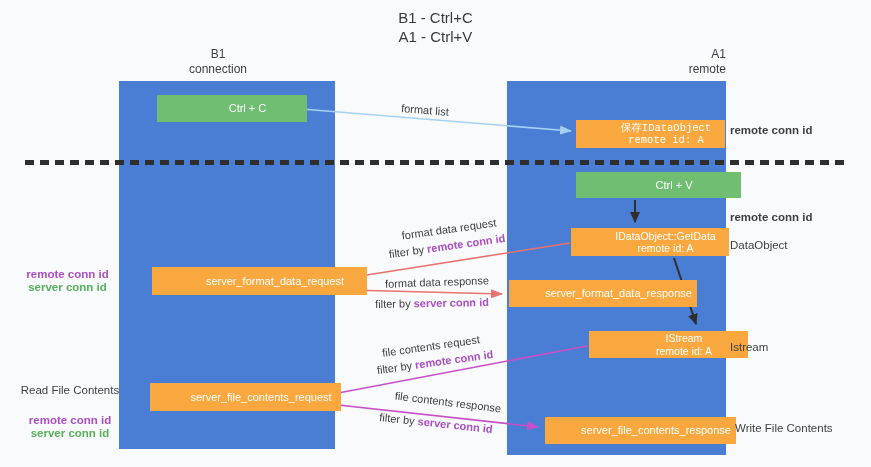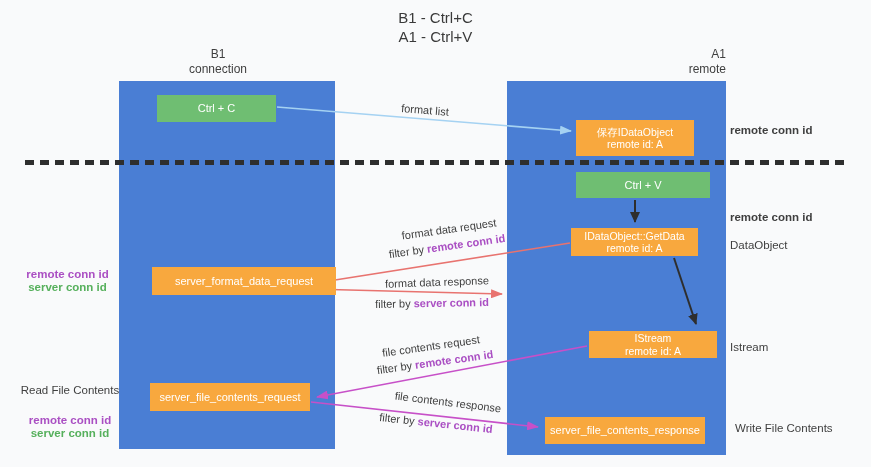--- a/index.html
+++ b/index.html
@@ -12,27 +12,27 @@
   #hdr-right{left:507px;top:47px;width:219px;text-align:right;}
 
   .lifeline{position:absolute;background:var(--column-blue);}
   #col-left{left:119px;top:81px;width:216px;height:368px;}
   #col-right{left:507px;top:81px;width:219px;height:374px;}
 
   #divider{position:absolute;left:25px;top:160px;width:822px;height:5px;
     background:repeating-linear-gradient(90deg,var(--arrow-black) 0 9px,transparent 9px 15px);}
 
   .box{position:absolute;display:flex;align-items:center;justify-content:center;
-    color:#fff;text-align:center;font-size:11px;line-height:13px;}
+    color:#fff;text-align:center;font-size:11px;line-height:13px;padding-left:31px;}
   .box.green{background:var(--box-green);}
   .box.orange{background:var(--box-orange);}
   .box.two-line{flex-direction:column;font-size:10.5px;line-height:12.5px;}
 
   #ctrl-c{left:157px;top:95px;width:119px;height:27px;}
-  #save-ido{left:576px;top:120px;width:118px;height:36px;}
+  #save-ido{left:576px;top:120px;width:118px;height:28px;font-family:Liberation Mono, monospace;}
   #ctrl-v{left:576px;top:172px;width:134px;height:26px;}
   #getdata{left:571px;top:228px;width:127px;height:28px;text-align:right;}
   #sfd-req{left:152px;top:267px;width:184px;height:28px;}
   #sfd-resp{left:509px;top:280px;width:157px;height:27px;}
   #istream{left:589px;top:331px;width:128px;height:27px;}
   #sfc-req{left:150px;top:383px;width:160px;height:28px;}
   #sfc-resp{left:545px;top:417px;width:160px;height:27px;}
 
   #arrows{position:absolute;left:0;top:0;pointer-events:none;}
   .ln-blue{stroke:var(--arrow-blue);stroke-width:1.6;}
@@ -130,20 +130,23 @@
 
   <div id="getdata" class="box orange two-line">
     <span>IDataObject::GetData</span>
     <span>remote id: A</span>
   </div>
 
   <div id="sfd-req" class="box orange">
     <span>server_format_data_request</span>
   </div>
 
+  <div id="sfd-resp" class="box orange">
+    <span>server_format_data_response</span>
+  </div>
 
   <div id="istream" class="box orange two-line">
     <span>IStream</span>
     <span>remote id: A</span>
   </div>
 
   <div id="sfc-req" class="box orange">
     <span>server_file_contents_request</span>
   </div>
 

